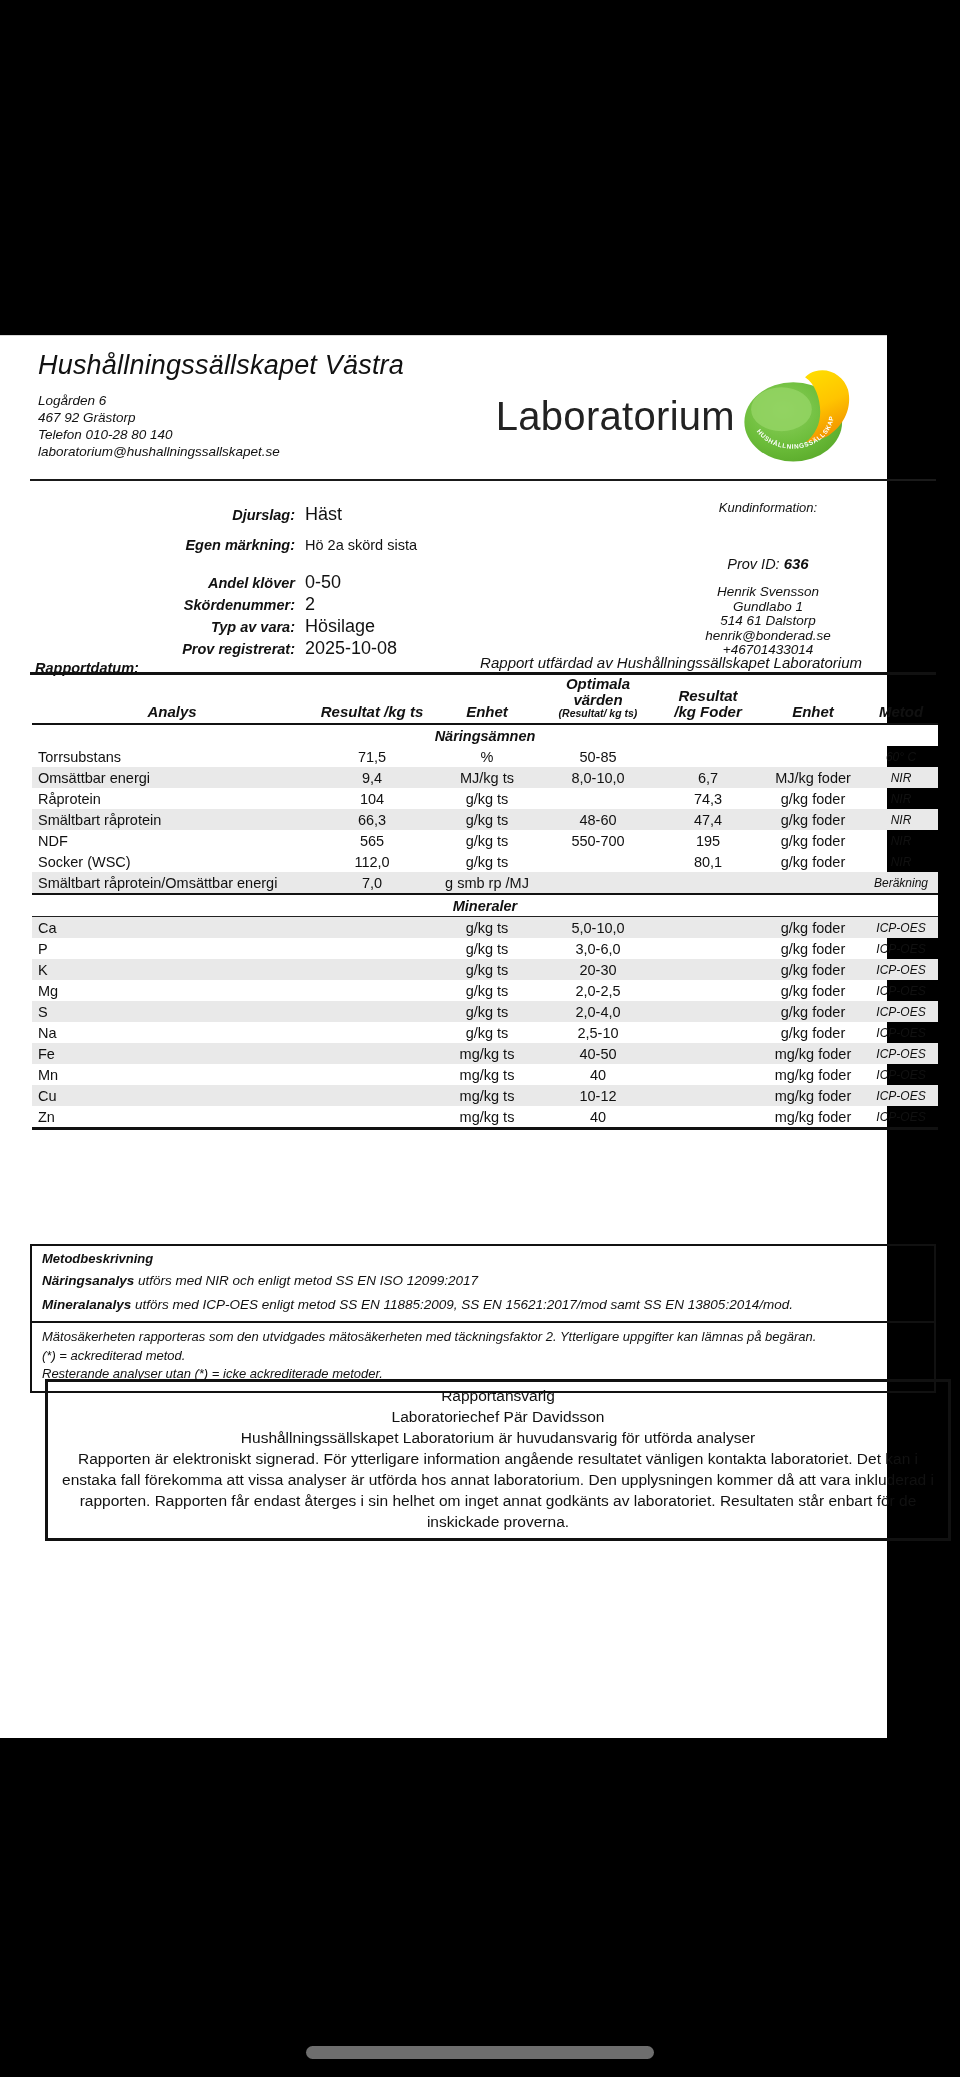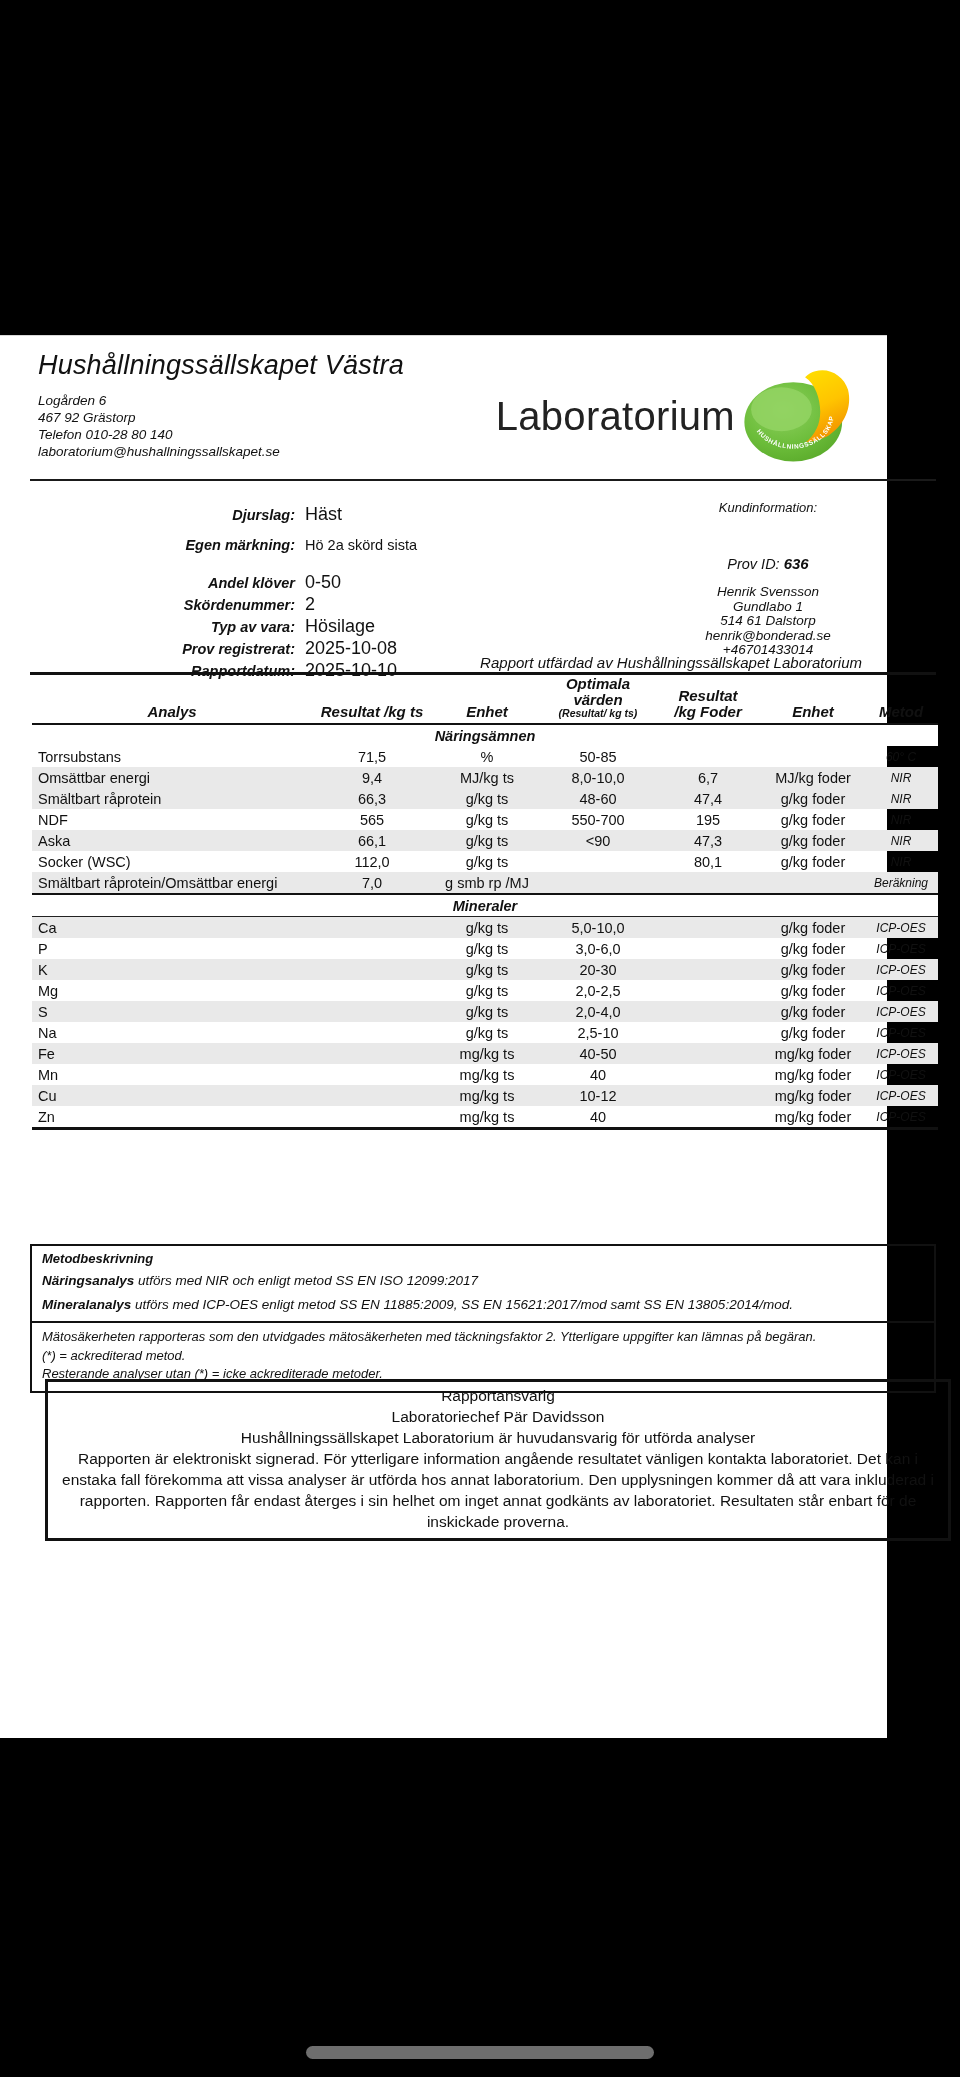--- a/index.html
+++ b/index.html
@@ -137,21 +137,21 @@
           <span class="fvalue">2</span>
         </div>
         <div class="field" style="top: 280px;">
           <span class="flabel">Typ av vara:</span>
           <span class="fvalue">Hösilage</span>
         </div>
         <div class="field" style="top: 302px;">
           <span class="flabel">Prov registrerat:</span>
           <span class="fvalue">2025-10-08</span>
         </div>
-        <div class="field" style="top: 324px;">
+        <div class="field" style="top: 324px; flex-direction: column;">
           <span class="flabel">Rapportdatum:</span>
           <span class="fvalue">2025-10-10</span>
         </div>
       </div>
 
     <div class="customer">
       <div class="cust-heading">Kundinformation:</div>
       <div class="prov-id">
         <span>Prov ID:</span>
         <b>636</b>
@@ -211,44 +211,44 @@
           </tr>
           <tr class="shaded">
             <td class="c0">Omsättbar energi</td>
             <td class="c1">9,4</td>
             <td class="c2">MJ/kg ts</td>
             <td class="c3">8,0-10,0</td>
             <td class="c4">6,7</td>
             <td class="c5">MJ/kg foder</td>
             <td class="c6">NIR</td>
           </tr>
+          <tr>
+            <td class="c0">Råprotein</td>
+            <td class="c1">104</td>
+            <td class="c2">g/kg ts</td>
+            <td class="c3"></td>
+            <td class="c4">74,3</td>
+            <td class="c5">g/kg foder</td>
+            <td class="c6">NIR</td>
+          </tr>
           <tr class="shaded">
             <td class="c0">Smältbart råprotein</td>
             <td class="c1">66,3</td>
             <td class="c2">g/kg ts</td>
             <td class="c3">48-60</td>
             <td class="c4">47,4</td>
             <td class="c5">g/kg foder</td>
             <td class="c6">NIR</td>
           </tr>
           <tr>
             <td class="c0">NDF</td>
             <td class="c1">565</td>
             <td class="c2">g/kg ts</td>
             <td class="c3">550-700</td>
             <td class="c4">195</td>
-            <td class="c5">g/kg foder</td>
-            <td class="c6">NIR</td>
-          </tr>
-          <tr class="shaded">
-            <td class="c0">Aska</td>
-            <td class="c1">66,1</td>
-            <td class="c2">g/kg ts</td>
-            <td class="c3">&lt;90</td>
-            <td class="c4">47,3</td>
             <td class="c5">g/kg foder</td>
             <td class="c6">NIR</td>
           </tr>
           <tr>
             <td class="c0">Socker (WSC)</td>
             <td class="c1">112,0</td>
             <td class="c2">g/kg ts</td>
             <td class="c3"></td>
             <td class="c4">80,1</td>
             <td class="c5">g/kg foder</td>

